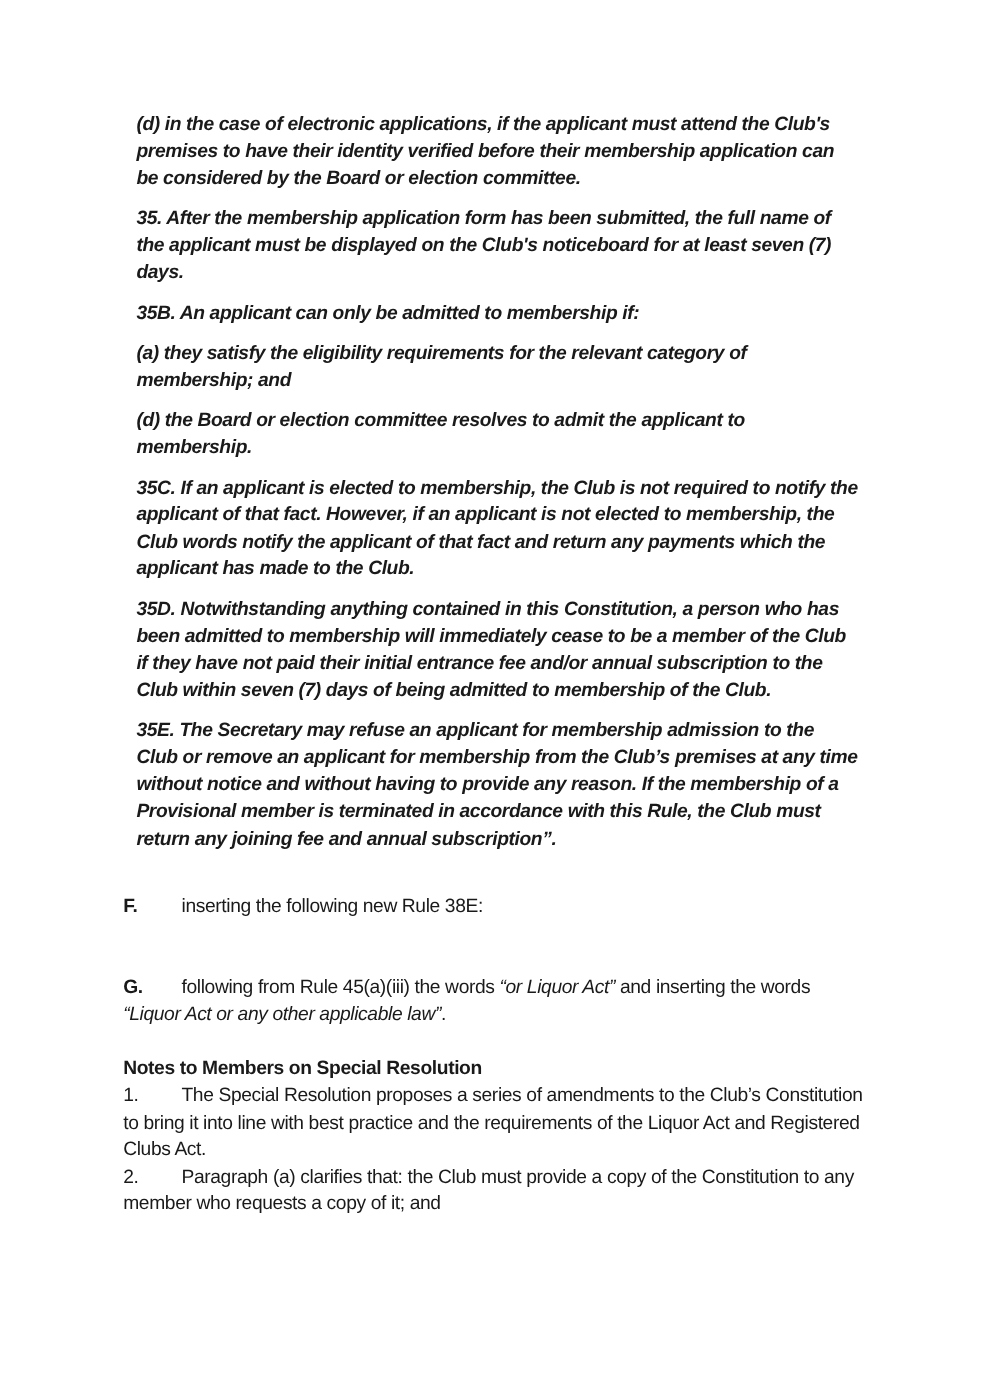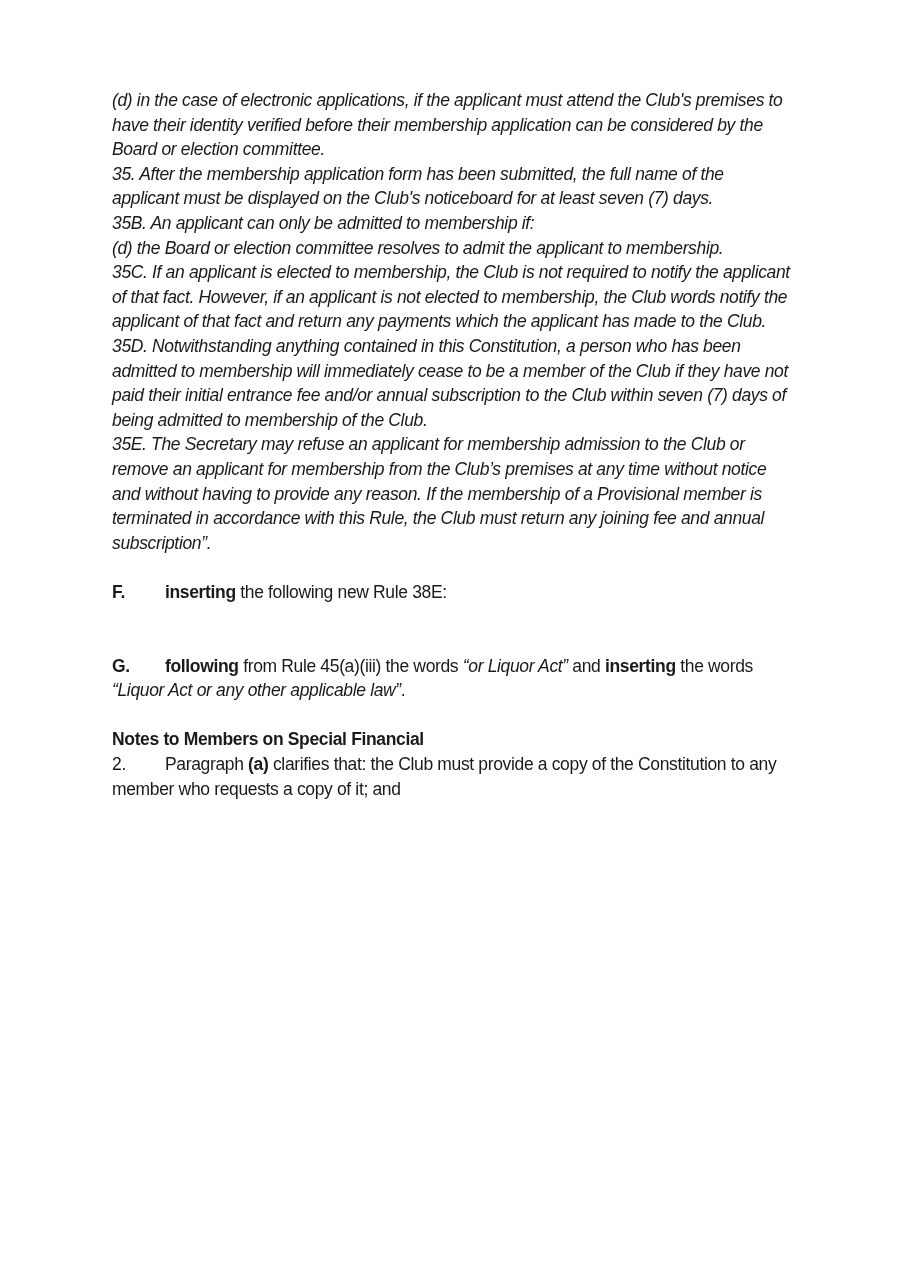--- a/index.html
+++ b/index.html
@@ -1,36 +1,37 @@
 <!DOCTYPE html>
 <html><head>
 <meta charset="utf-8">
 <style>
   html, body { margin: 0; padding: 0; background: #ffffff; }
   body { width: 900px; height: 1272px; position: relative; overflow: hidden; color: #1a1a1a;
          font-family: "Liberation Sans", "DejaVu Sans", sans-serif; }
   .page { position: absolute; left: 112px; top: 88px; width: 680px; }
-  .it { font-style: italic; font-size: 17.5px; line-height: 24.6px; letter-spacing: -0.35px; margin: 0; }
+  .it { font-style: italic; font-size: 17.5px; line-height: 24.6px; letter-spacing: -0.35px; margin: 12px; font-weight: bold; }
   .rm { font-size: 17.5px; line-height: 24.6px; letter-spacing: -0.35px; margin: 0; }
   .gap { height: 24.6px; }
   .lbl { display: inline-block; width: 53px; font-weight: normal; }
   .lbl.b { font-weight: bold; }
-  b { font-weight: bold; }
+  b { font-weight: normal; }
   i { font-style: italic; margin-top: 36px; }
   .heading { font-weight: bold; font-size: 17.5px; line-height: 24.6px; letter-spacing: -0.35px; margin: 0; }
 </style>
 </head>
 <body>
 
 <div class="page">
 
   <div>
     <p class="it">(d) in the case of electronic applications, if the applicant must attend the Club's premises to have their identity verified before their membership application can be considered by the Board or election committee.</p>
     <p class="it">35. After the membership application form has been submitted, the full name of the applicant must be displayed on the Club's noticeboard for at least seven (7) days.</p>
     <p class="it">35B. An applicant can only be admitted to membership if:</p>
+    <p class="it">(a) they satisfy the eligibility requirements for the relevant category of membership; and</p>
     <p class="it">(d) the Board or election committee resolves to admit the applicant to membership.</p>
     <p class="it">35C. If an applicant is elected to membership, the Club is not required to notify the applicant of that fact. However, if an applicant is not elected to membership, the Club words notify the applicant of that fact and return any payments which the applicant has made to the Club.</p>
     <p class="it">35D. Notwithstanding anything contained in this Constitution, a person who has been admitted to membership will immediately cease to be a member of the Club if they have not paid their initial entrance fee and/or annual subscription to the Club within seven (7) days of being admitted to membership of the Club.</p>
     <p class="it">35E. The Secretary may refuse an applicant for membership admission to the Club or remove an applicant for membership from the Club’s premises at any time without notice and without having to provide any reason. If the membership of a Provisional member is terminated in accordance with this Rule, the Club must return any joining fee and annual subscription”.</p>
   </div>
 
   <div class="gap"></div>
 
   <p class="rm">
     <span class="lbl b">F.</span><b>inserting</b><span> the following new Rule 38E:</span>
@@ -39,19 +40,22 @@
 
   <div class="gap"></div>
 
   <p class="rm">
     <span class="lbl b">G.</span><b>following</b><span> from Rule 45(a)(iii) the words </span><i>“or Liquor Act”</i><span> and </span><b>inserting</b><span> the words </span><i>“Liquor Act or any other applicable law”</i><span>.</span>
   </p>
 
   <div class="gap"></div>
 
   <div>
-    <p class="heading">Notes to Members on Special Financial</p>
+    <p class="heading">Notes to Members on Special Resolution</p>
+    <p class="rm">
+      <span class="lbl">1.</span><span>The Special Resolution proposes a series of amendments to the Club’s Constitution to bring it into line with best practice and the requirements of the Liquor Act and Registered Clubs Act.</span>
+    </p>
     <p class="rm">
       <span class="lbl">2.</span><span>Paragraph </span><b>(a)</b><span> clarifies that: the Club must provide a copy of the Constitution to any member who requests a copy of it; and</span>
     </p>
   </div>
 
 </div>
 
 </body></html>

